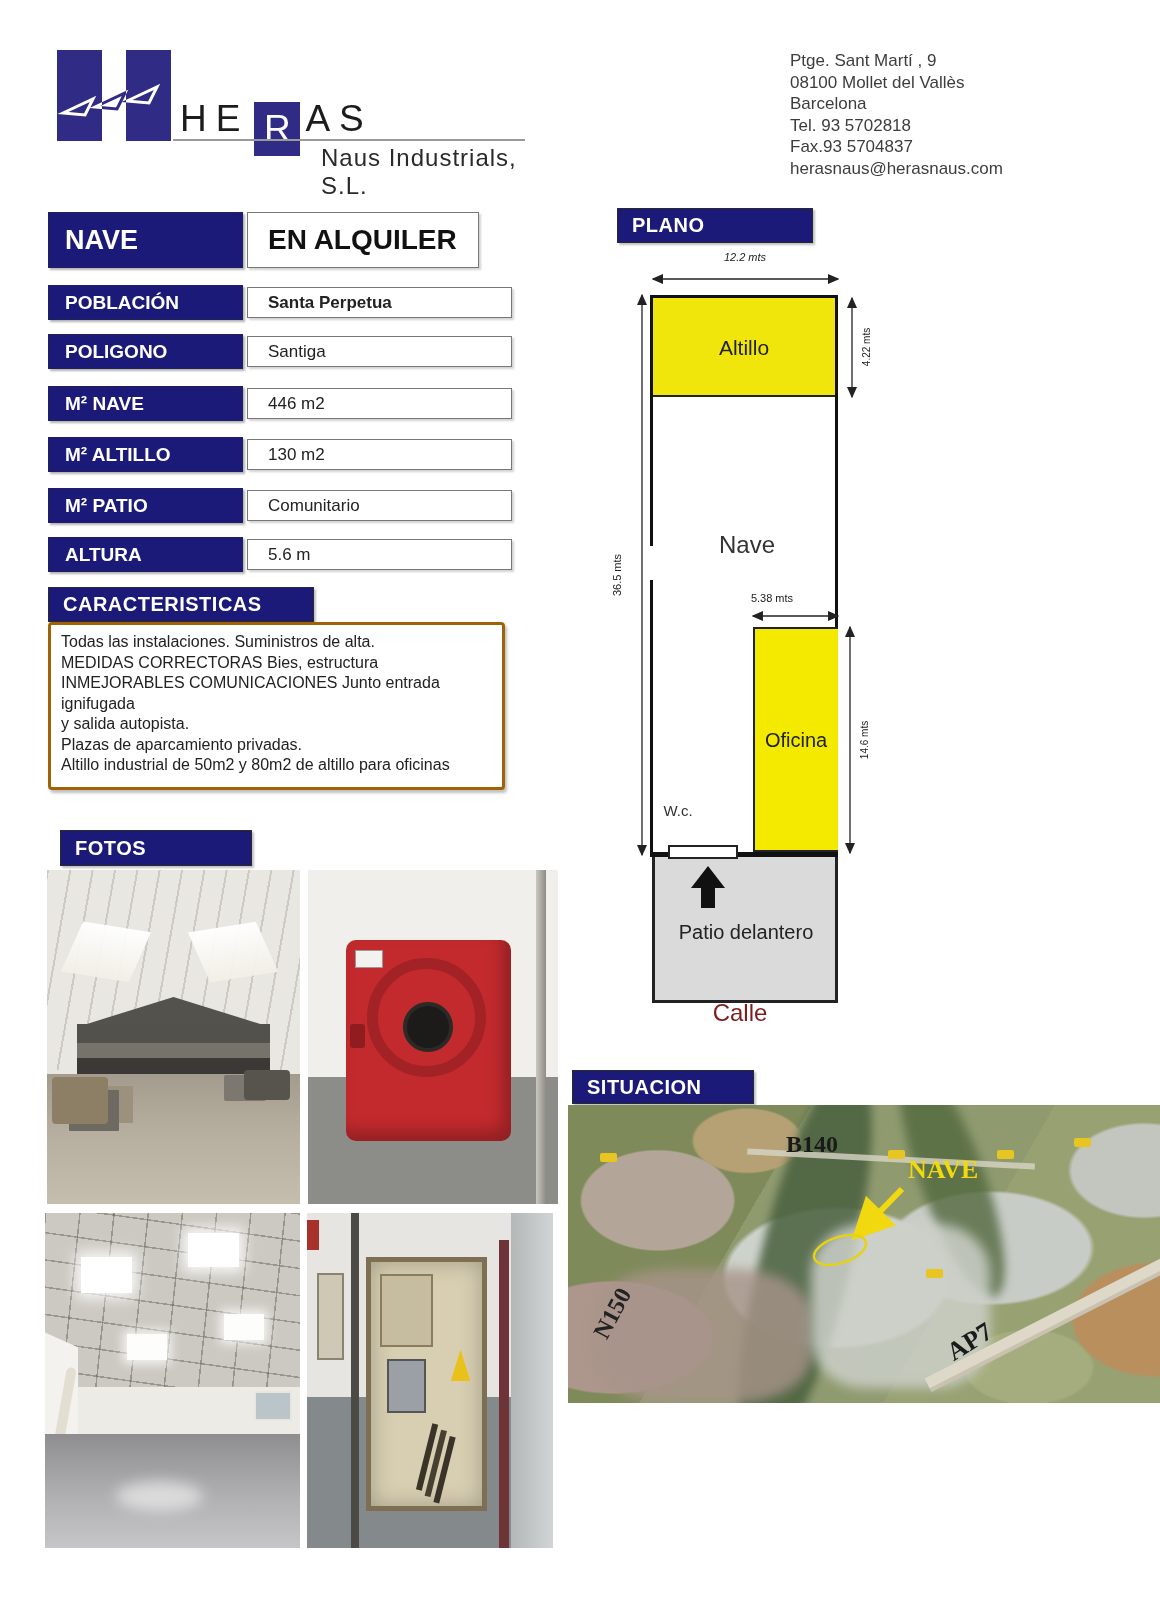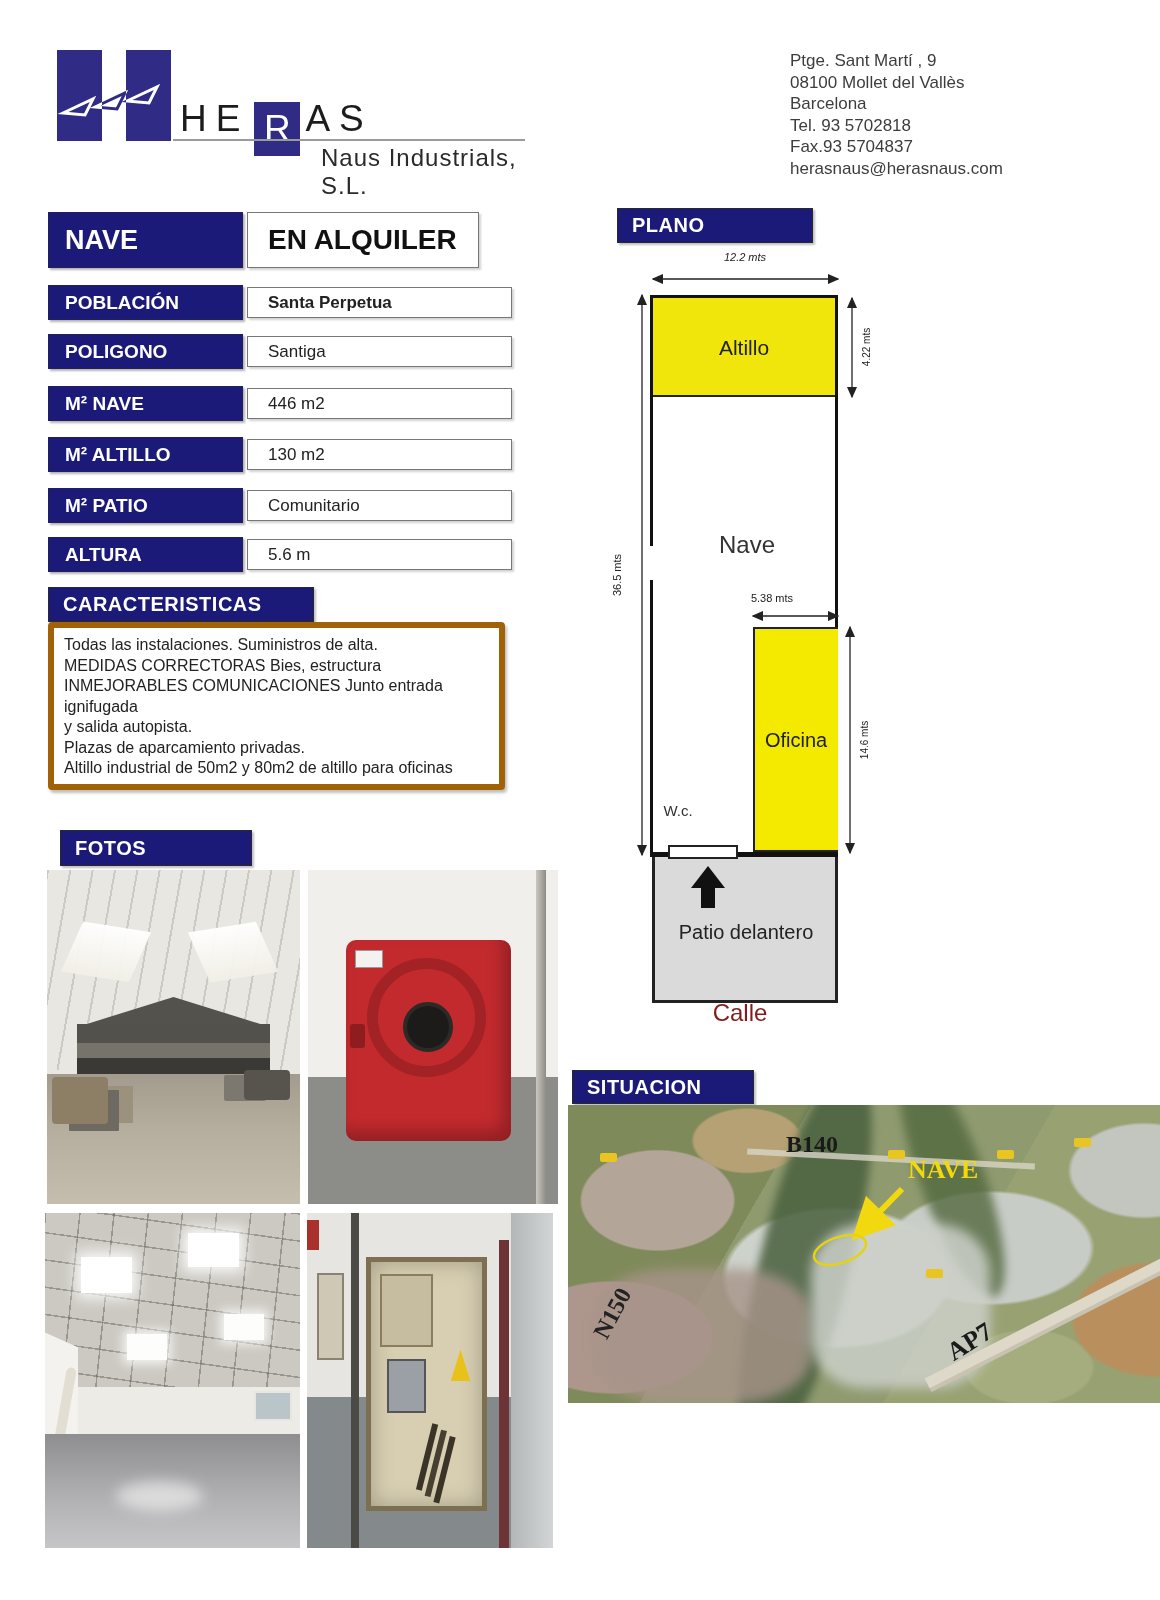--- a/index.html
+++ b/index.html
@@ -10,21 +10,21 @@
   .hdr{position:absolute;background:#1c1a78;color:#fff;font-weight:bold;font-size:20px;
        display:flex;align-items:center;padding-left:14px;box-sizing:border-box;
        border:1px solid #2a2a2a;box-shadow:2px 2px 2px rgba(0,0,0,.25);letter-spacing:.5px;}
   
   .lbl{position:absolute;background:#1c1a78;color:#fff;font-weight:bold;
        display:flex;align-items:center;padding-left:16px;box-sizing:border-box;
        border:1px solid #20205a;box-shadow:2px 2px 2px rgba(0,0,0,.3);font-size:19px;}
   .val{position:absolute;background:#fff;border:1px solid #777;box-shadow:2px 2px 2px rgba(0,0,0,.18);
        display:flex;align-items:center;padding-left:20px;box-sizing:border-box;font-size:17px;color:#222;}
   .caract-box{position:absolute;left:48px;top:622px;width:457px;height:168px;background:#fff;
-       border:6px solid #a16207;border-radius:4px;box-shadow:2px 3px 3px rgba(0,0,0,.25);
+       border:3px solid #a16207;border-radius:4px;box-shadow:2px 3px 3px rgba(0,0,0,.25);
        box-sizing:border-box;padding:7px 10px;font-size:16px;line-height:20.5px;color:#222;}
   
   .brand{position:absolute;left:125px;top:56px;font-size:37px;letter-spacing:9px;color:#1c1c1c;font-weight:500;white-space:nowrap;}
   .brand .rbox{display:inline-block;background:#302c85;color:#fff;width:46px;height:54px;line-height:54px;
        text-align:center;letter-spacing:0;margin:0 5px;vertical-align:-10px;font-weight:500;}
   .logo-underline{position:absolute;left:118px;top:97px;width:352px;height:2px;background:#9a9a9a;}
   .logo-sub{position:absolute;left:222px;top:102px;font-size:24px;color:#2a2a2a;letter-spacing:1px;margin-left:44px;}
   .contact{position:absolute;left:790px;top:50px;width:310px;font-size:17px;line-height:21.5px;color:#3d3d3d;}
   
   #plan{position:absolute;left:600px;top:240px;width:340px;height:800px;}

